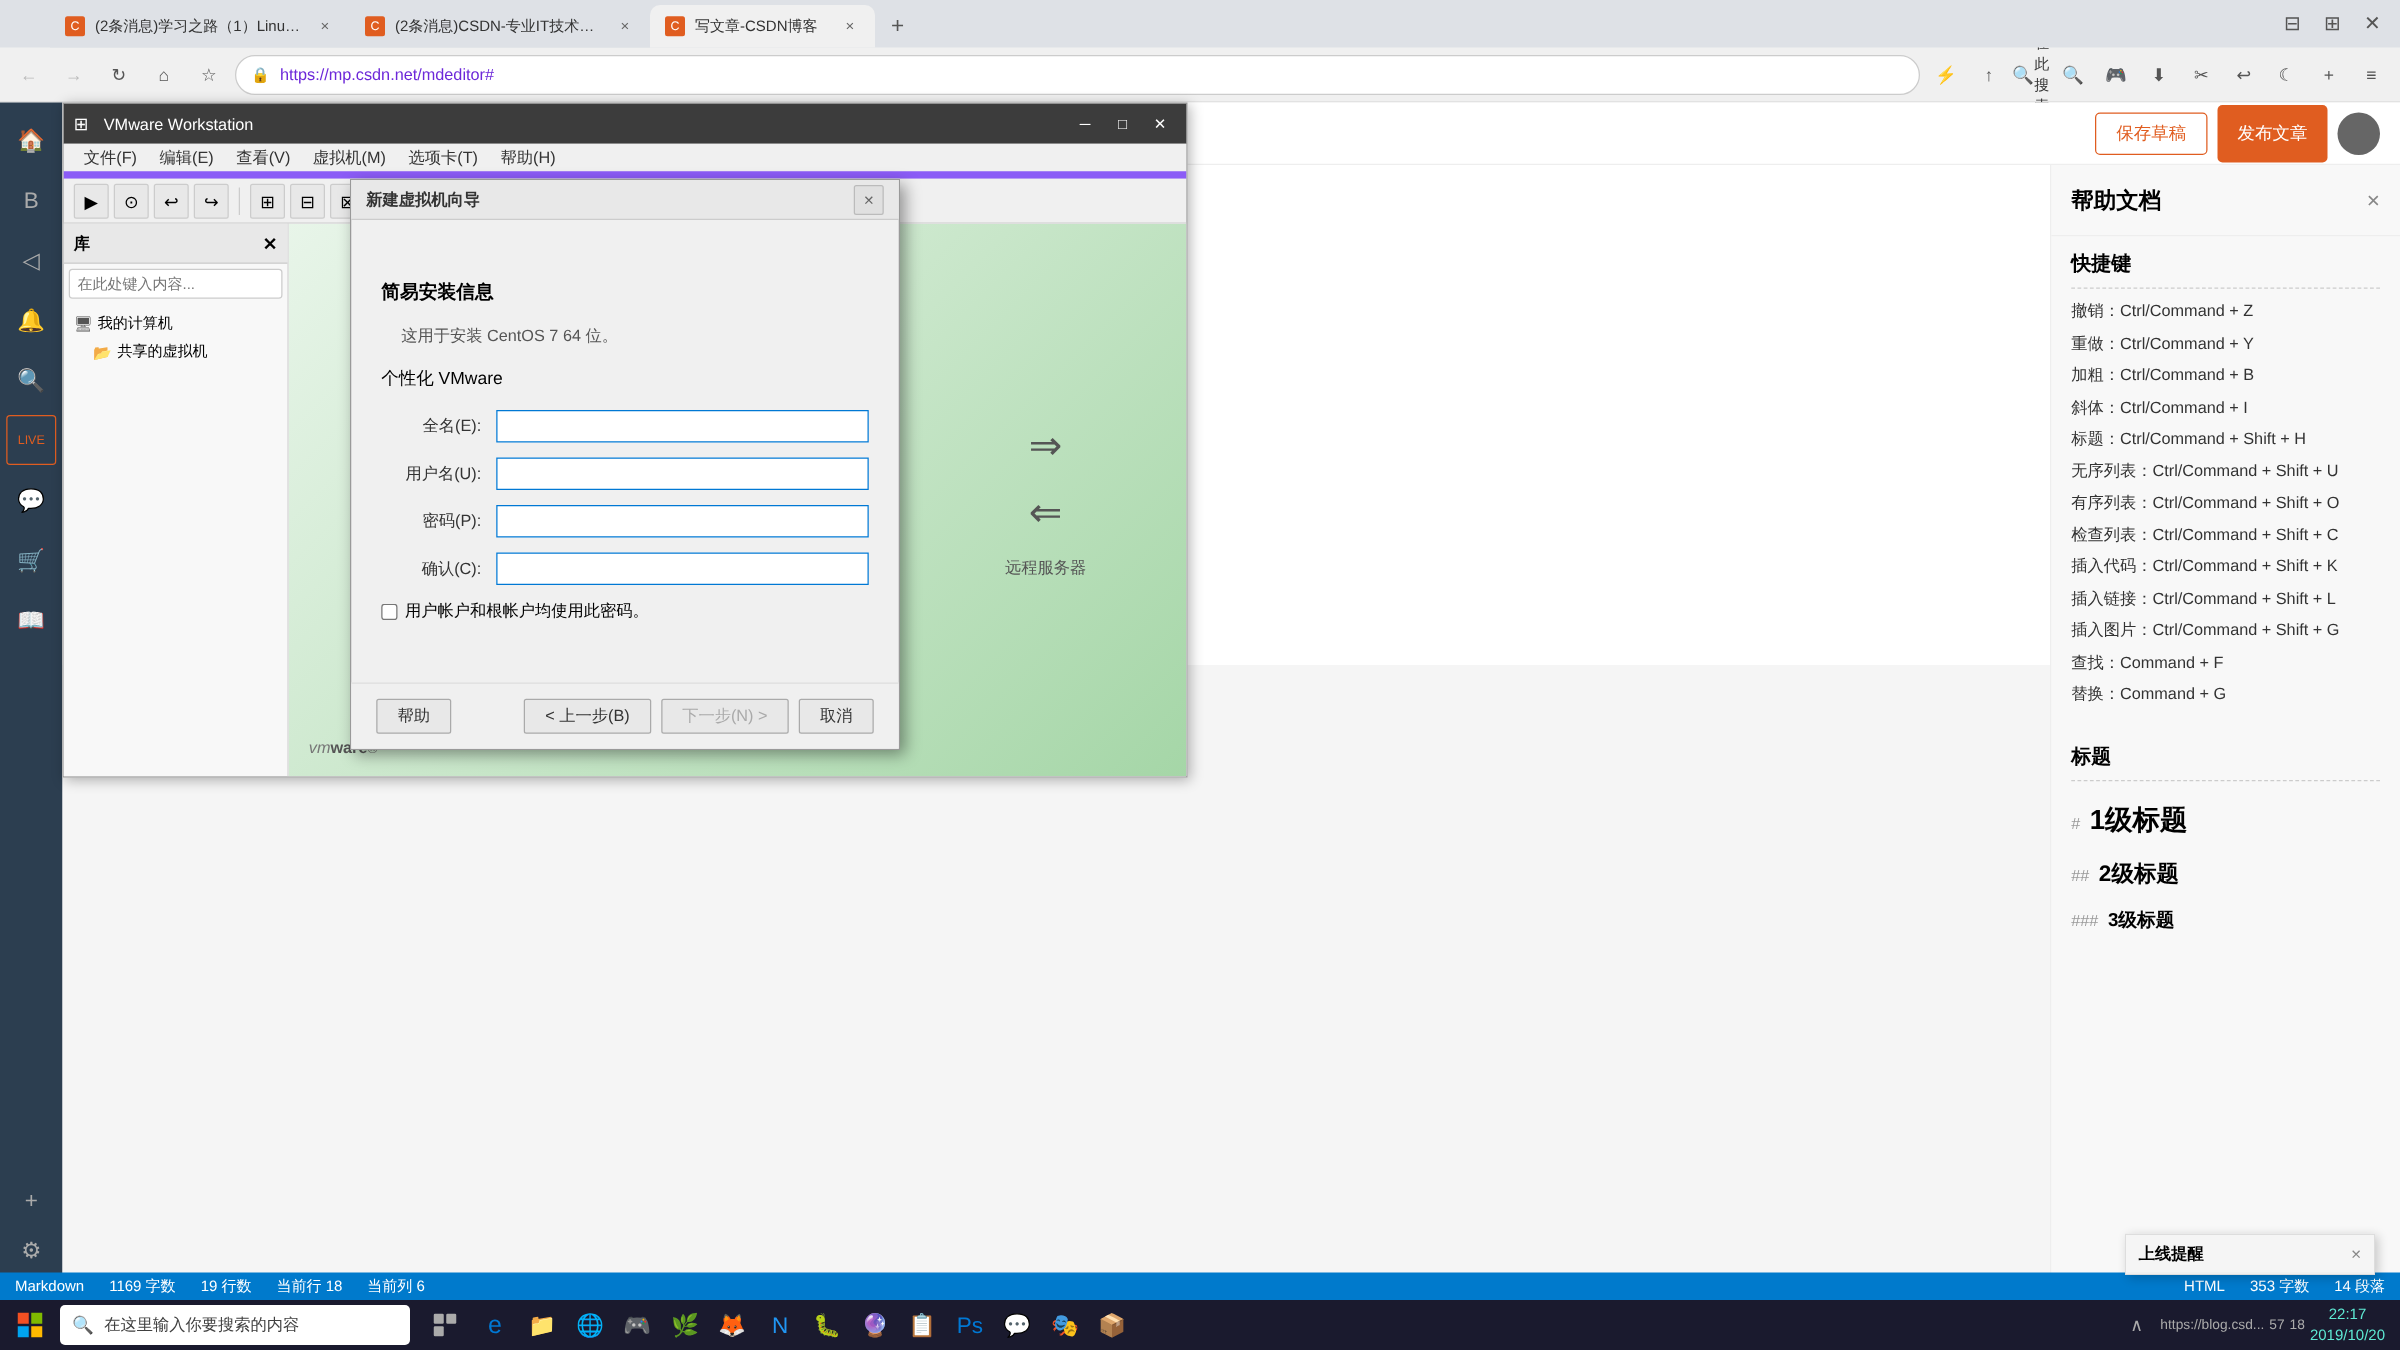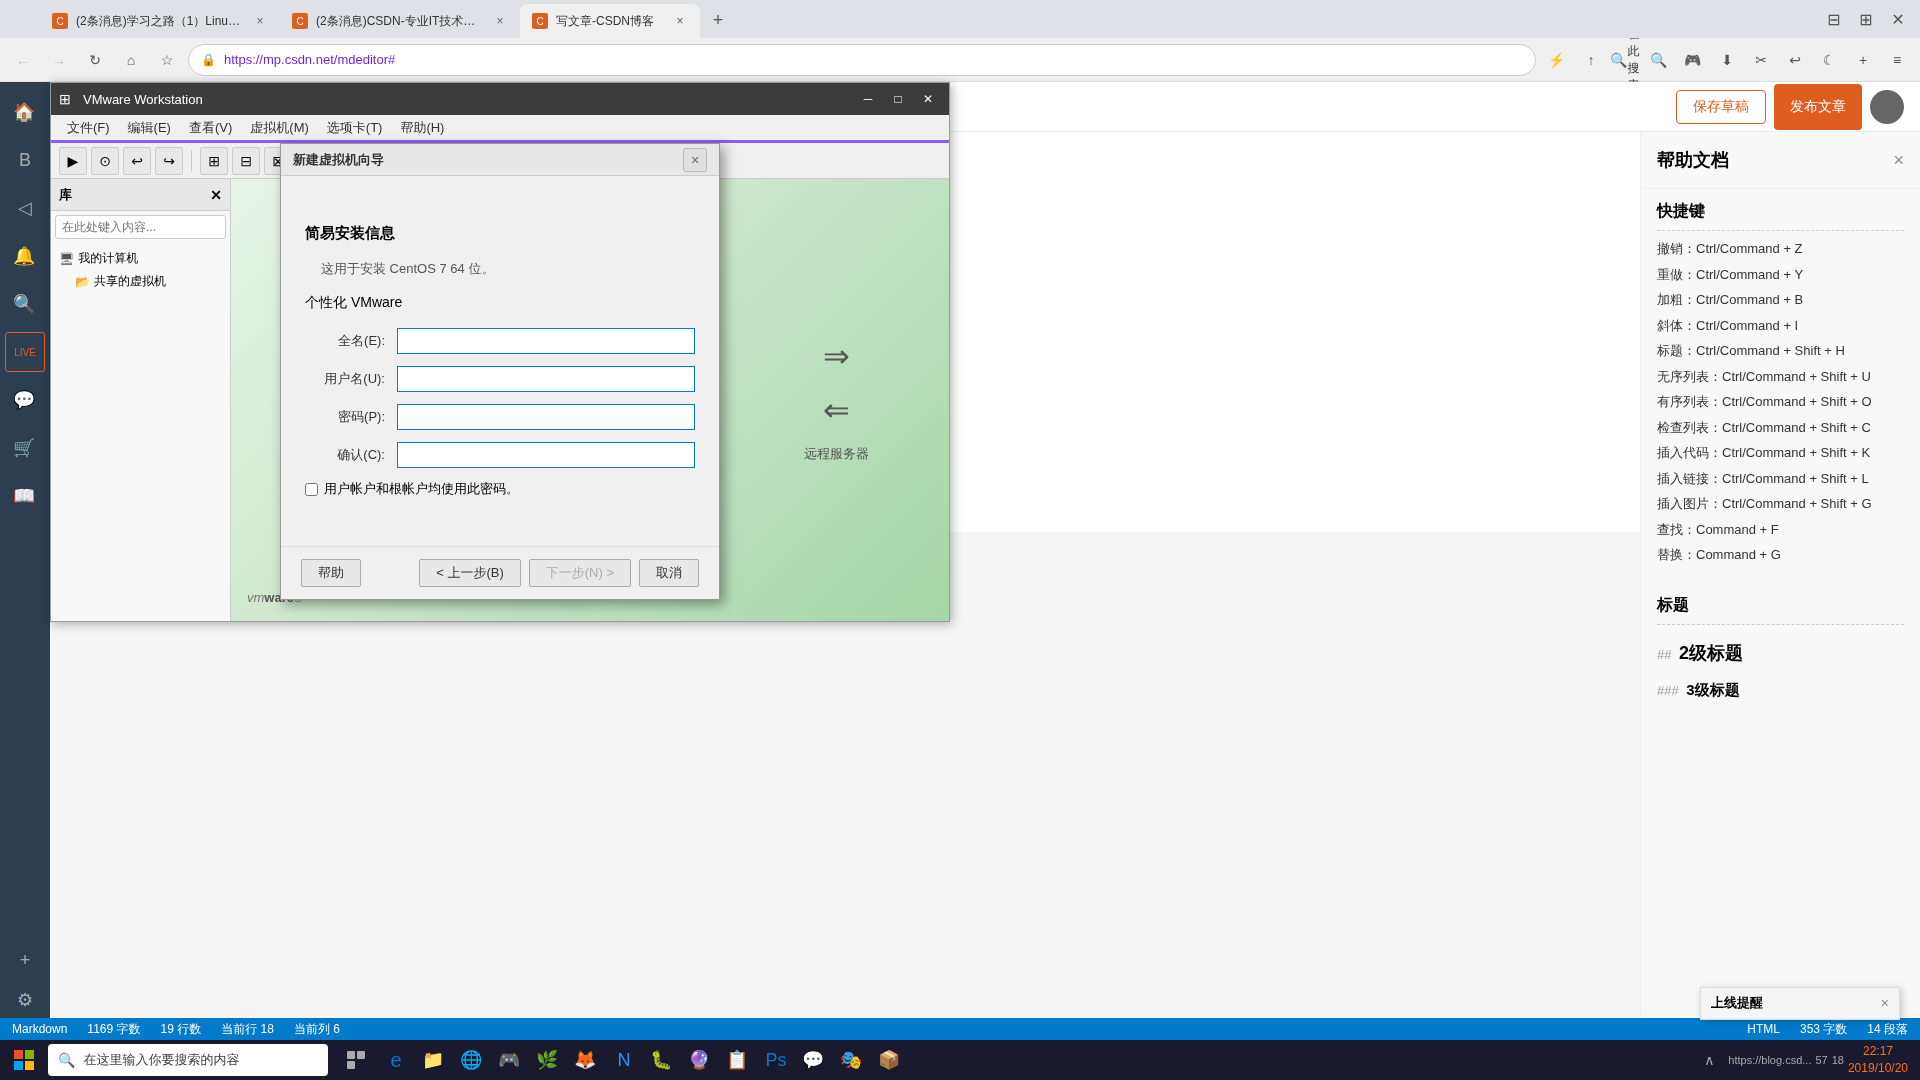--- a/index.html
+++ b/index.html
@@ -65,21 +65,21 @@
     .hash-prefix { color: #999; margin-right: 4px; }
 
     
     .vmware-window { position: absolute; top: 0; left: 50px; width: 900px; height: 540px; background: #f0f0f0; border: 1px solid #999; box-shadow: 2px 2px 10px rgba(0,0,0,0.3); z-index: 10; display: flex; flex-direction: column; }
     .vmware-titlebar { height: 32px; background: #3c3c3c; display: flex; align-items: center; padding: 0 8px; gap: 4px; color: white; font-size: 13px; }
     .vmware-titlebar-icon { width: 16px; height: 16px; margin-right: 4px; }
     .vmware-title { flex: 1; }
     .win-btn { width: 26px; height: 20px; display: flex; align-items: center; justify-content: center; color: white; font-size: 12px; cursor: pointer; }
 
     
-    .vmware-menubar { height: 28px; background: #f0f0f0; display: flex; align-items: center; padding: 0 8px; border-bottom: 3px solid #8b5cf6; gap: 2px; }
+    .vmware-menubar { height: 28px; background: #f0f0f0; display: flex; align-items: center; padding: 0 8px; border-bottom: 6px solid #8b5cf6; gap: 2px; }
     .menu-item { padding: 2px 8px; font-size: 13px; cursor: pointer; color: #333; }
     .vmware-toolbar { height: 36px; background: #f0f0f0; display: flex; align-items: center; padding: 0 8px; gap: 4px; border-bottom: 1px solid #ccc; }
     .toolbar-btn { width: 28px; height: 28px; background: #e8e8e8; border: 1px solid #ccc; border-radius: 2px; display: flex; align-items: center; justify-content: center; cursor: pointer; font-size: 14px; }
     .toolbar-separator { width: 1px; height: 22px; background: #ccc; margin: 0 4px; }
 
     
     .vmware-content { flex: 1; display: flex; }
     .vmware-library { width: 180px; background: #f8f8f8; border-right: 1px solid #ccc; display: flex; flex-direction: column; }
     .library-header { height: 32px; background: #e8e8e8; display: flex; align-items: center; padding: 0 8px; font-size: 13px; font-weight: bold; justify-content: space-between; border-bottom: 1px solid #ccc; }
     .library-search { padding: 4px; }
@@ -115,21 +115,21 @@
 
     
     .taskbar { height: 40px; background: #1a1a2e; display: flex; align-items: center; padding: 0 4px; position: absolute; bottom: 0; left: 0; right: 0; z-index: 100; }
     .taskbar-start { width: 40px; height: 40px; display: flex; align-items: center; justify-content: center; cursor: pointer; }
     .taskbar-search { height: 32px; width: 280px; background: white; border-radius: 4px; display: flex; align-items: center; padding: 0 10px; gap: 8px; margin: 0 4px; }
     .taskbar-search-icon { color: #555; font-size: 14px; }
     .taskbar-search-text { font-size: 13px; color: #404040; }
     .taskbar-items { display: flex; align-items: center; gap: 2px; margin-left: 4px; }
     .taskbar-item { width: 40px; height: 40px; display: flex; align-items: center; justify-content: center; cursor: pointer; border-radius: 4px; }
     .taskbar-right { margin-left: auto; display: flex; align-items: center; gap: 4px; padding-right: 8px; }
-    .taskbar-time { color: #f97316; font-size: 12px; text-align: center; line-height: 1.4; }
+    .taskbar-time { color: #5eead4; font-size: 12px; text-align: center; line-height: 1.4; }
     .taskbar-icon { width: 36px; height: 36px; border-radius: 4px; display: flex; align-items: center; justify-content: center; font-size: 16px; cursor: pointer; }
 
     
     .notification-popup { position: absolute; bottom: 60px; right: 20px; width: 200px; background: white; border: 1px solid #ddd; box-shadow: 2px 2px 8px rgba(0,0,0,0.2); z-index: 200; font-size: 12px; }
     .notif-header { background: #f5f5f5; padding: 6px 10px; display: flex; align-items: center; justify-content: space-between; border-bottom: 1px solid #eee; }
     .notif-title { font-size: 13px; font-weight: bold; }
     .notif-close { font-size: 14px; color: #888; cursor: pointer; }
     .notif-body { display: flex; padding: 8px 10px; gap: 8px; align-items: flex-start; }
     .notif-avatar { width: 32px; height: 32px; border-radius: 50%; background: #888; flex-shrink: 0; overflow: hidden; }
     .notif-content { flex: 1; font-size: 12px; color: #333; }
@@ -313,20 +313,24 @@
               <span class="shortcut-key">Command + F</span>
             </div>
             <div class="shortcut-item">
               <span class="shortcut-label">替换：</span>
               <span class="shortcut-key">Command + G</span>
             </div>
           </div>
           <div class="help-section">
             <div class="help-section-title">标题</div>
             <hr class="help-divider">
+            <div class="heading-demo">
+              <span class="hash-prefix">#</span>
+              <span class="heading-h1">1级标题</span>
+            </div>
             <div class="heading-demo">
               <span class="hash-prefix">##</span>
               <span class="heading-h2">2级标题</span>
             </div>
             <div class="heading-demo">
               <span class="hash-prefix">###</span>
               <span class="heading-h3">3级标题</span>
             </div>
           </div>
         </div>

